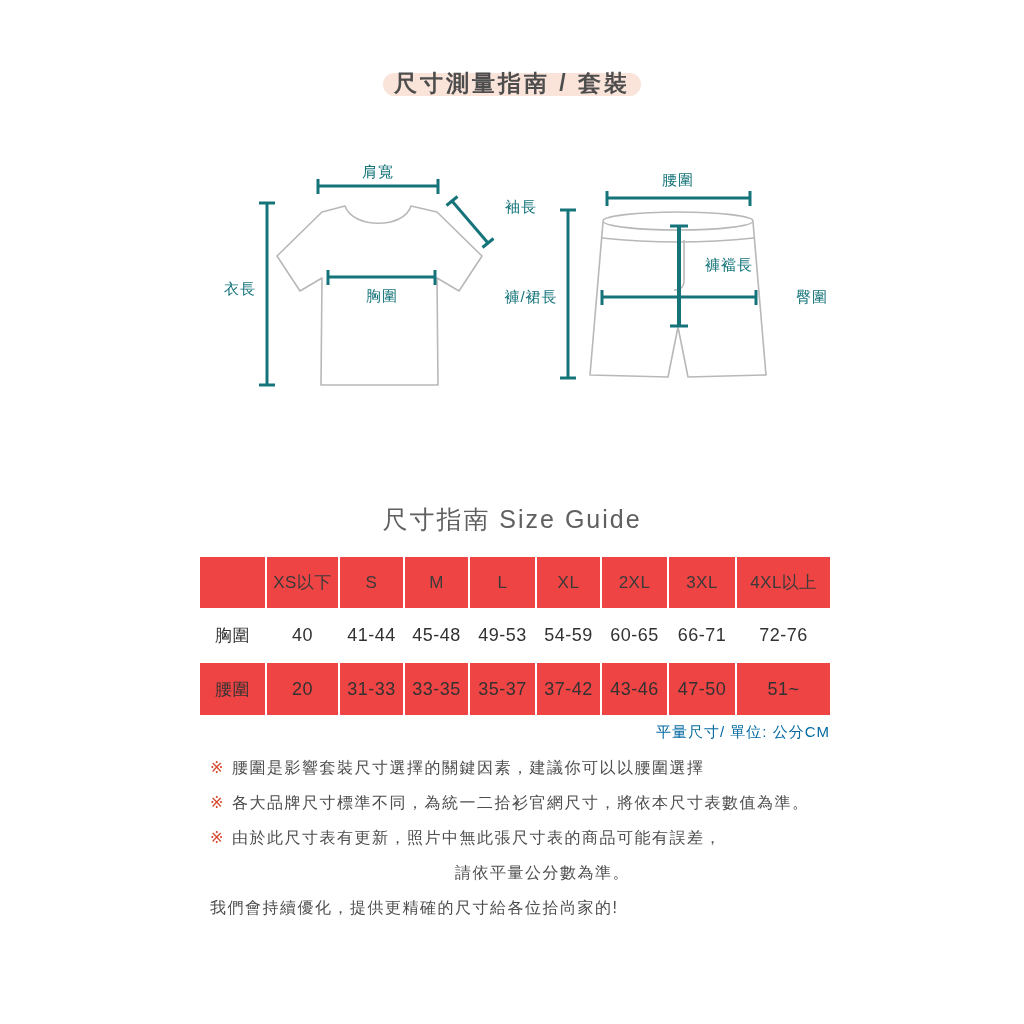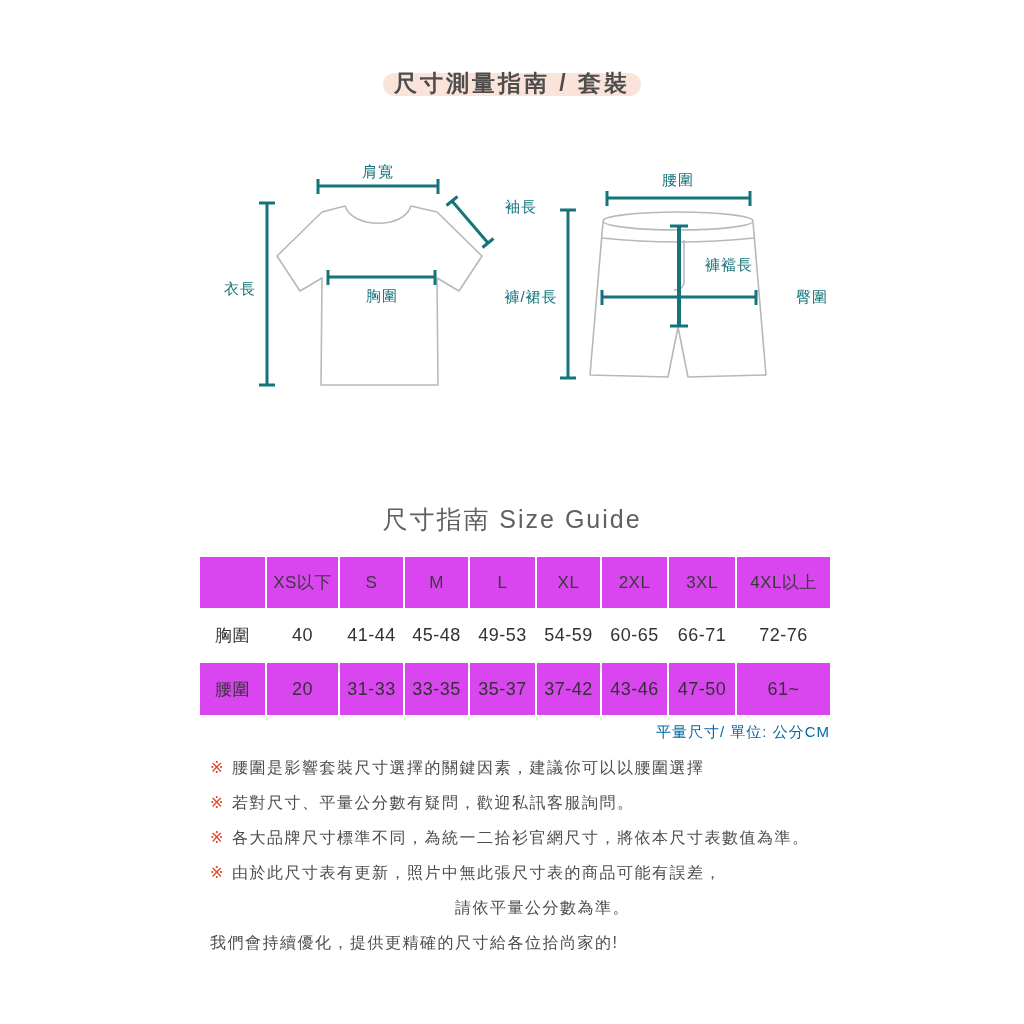--- a/index.html
+++ b/index.html
@@ -39,21 +39,21 @@
     position:absolute;left:200px;top:557px;width:630px;
     display:grid;
     grid-template-columns:65px 71px 63px 63px 65px 63px 65px 66px 1fr;
     grid-template-rows:51px 51px 52px;
     gap:2px;
   }
   .cell{
     display:flex;align-items:center;justify-content:center;
     font-size:17px;color:#3a3a3a;letter-spacing:0.5px;
   }
-  .cell.pink{background:#d946ef;}
+  .cell.pink{background:#ef4444;}
   .cell.white{background:#ffffff;}
   .cell.rowlabel{font-size:17px;color:#333;}
   .cell.value{font-size:18px;color:#323232;}
   
   .unit-note{
     position:absolute;top:723px;right:194px;
     font-size:15px;color:#0369a1;letter-spacing:1px;
   }
   
   .notes{position:absolute;left:210px;top:757px;width:640px;}
@@ -158,31 +158,28 @@
   <div class="cell white value">72-76</div>
 
   <div class="cell pink rowlabel">腰圍</div>
   <div class="cell pink value">20</div>
   <div class="cell pink value">31-33</div>
   <div class="cell pink value">33-35</div>
   <div class="cell pink value">35-37</div>
   <div class="cell pink value">37-42</div>
   <div class="cell pink value">43-46</div>
   <div class="cell pink value">47-50</div>
-  <div class="cell pink value">61~</div>
+  <div class="cell pink value">51~</div>
 </div>
 
 <div class="unit-note">平量尺寸/  單位: 公分CM</div>
 
 <div class="notes">
   <div class="note-line">
     <span class="note-marker">※</span><span>腰圍是影響套裝尺寸選擇的關鍵因素，建議你可以以腰圍選擇</span>
-  </div>
-  <div class="note-line">
-    <span class="note-marker">※</span><span>若對尺寸、平量公分數有疑問，歡迎私訊客服詢問。</span>
   </div>
   <div class="note-line">
     <span class="note-marker">※</span><span>各大品牌尺寸標準不同，為統一二拾衫官網尺寸，將依本尺寸表數值為準。</span>
   </div>
   <div class="note-line">
     <span class="note-marker">※</span><span>由於此尺寸表有更新，照片中無此張尺寸表的商品可能有誤差，</span>
   </div>
   <div class="note-line note-cont">請依平量公分數為準。</div>
   <div class="note-line note-footer">我們會持續優化，提供更精確的尺寸給各位拾尚家的!</div>
 </div>

